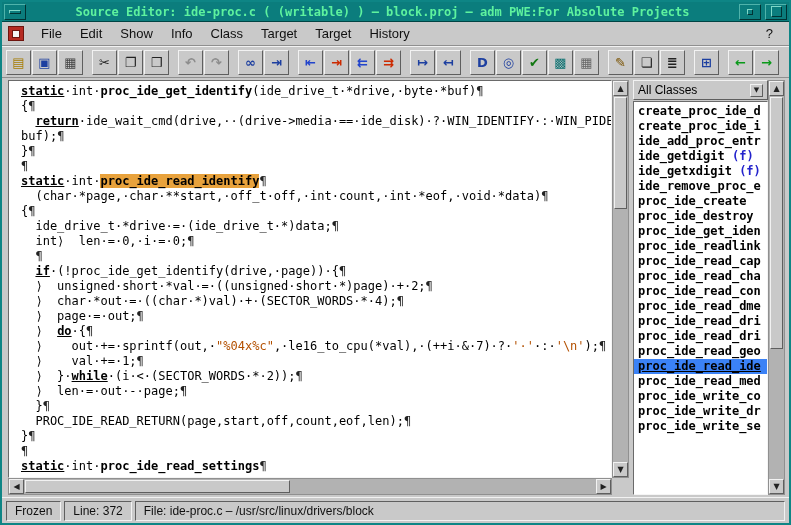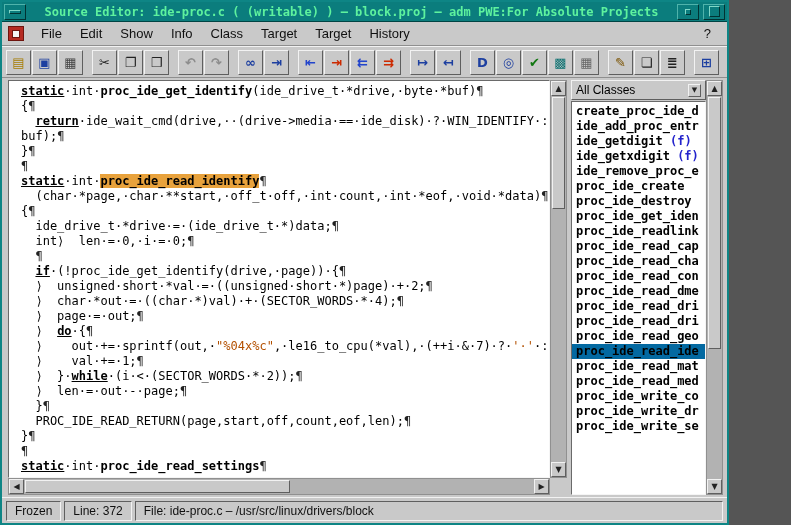--- a/index.html
+++ b/index.html
@@ -1,18 +1,18 @@
 <!DOCTYPE html>
 <html><head>
 <meta charset="utf-8">
 <style>
   * { margin:0; padding:0; box-sizing:border-box; }
   html,body { width:791px; height:525px; background:#555; }
   .window {
-    width:729px; height:525px; position:relative;
+    width:791px; height:525px; position:relative;
     background:#c9c9c9; border:2px solid #0e8585;
     font-family:"Liberation Sans", sans-serif;
     overflow:hidden;
   }
   
   .titlebar { height:20px; background:#0b7d7d; display:flex; align-items:center; border-bottom:1px solid #044; }
   .tb-title {
     flex:1; text-align:center; white-space:nowrap; overflow:hidden;
     font-family:"DejaVu Sans Mono", monospace; font-size:12px; font-weight:bold; color:#5ef29e;
   }
@@ -82,21 +82,21 @@
   }
   .dd-btn { margin-left:auto; width:13px; height:13px; background:#c9c9c9; border:1px solid; border-color:#f2f2f2 #5f5f5f #5f5f5f #f2f2f2; display:flex; align-items:center; justify-content:center; }
   .dd-btn .arrow { font-size:7px; }
   .class-list {
     position:absolute; top:21px; left:0; right:17px; bottom:0;
     background:#fff; border:1px solid; border-color:#6a6a6a #f5f5f5 #f5f5f5 #6a6a6a;
     overflow:hidden; padding-top:2px;
     font-family:"DejaVu Sans Mono", monospace; font-size:12px; font-weight:bold; color:#000;
   }
   .class-item { height:15px; line-height:15px; padding-left:4px; white-space:pre; overflow:hidden; }
-  .class-item.sel { background:#0369a1; }
+  .class-item.sel { background:#3b82f6;text-decoration:underline; }
   .fsuf { color:#2222cc; }
   
   .statusbar { height:26px; display:flex; align-items:center; gap:3px; padding:0 4px; border-top:1px solid #f2f2f2; }
   .sb-box {
     height:20px; line-height:18px; padding:0 8px; font-size:12px; color:#101010; white-space:nowrap; overflow:hidden;
     border:1px solid; border-color:#5f5f5f #f2f2f2 #f2f2f2 #5f5f5f;
   }
   .sb-box.file { flex:1; }
 </style>
 </head>
@@ -284,37 +284,37 @@
 
     <div class="panel">
       <div class="panel-header">
         <span>All Classes</span>
         <span class="dd-btn">
             <span class="arrow">▼</span>
           </span>
       </div>
       <div class="class-list">
           <div class="class-item"><span>create_proc_ide_d</span></div>
+          <div class="class-item"><span>create_proc_ide_i</span></div>
           <div class="class-item"><span>ide_add_proc_entr</span></div>
           <div class="class-item"><span>ide_getdigit</span><span class="fsuf"> (f)</span></div>
           <div class="class-item"><span>ide_getxdigit</span><span class="fsuf"> (f)</span></div>
           <div class="class-item"><span>ide_remove_proc_e</span></div>
           <div class="class-item"><span>proc_ide_create</span></div>
           <div class="class-item"><span>proc_ide_destroy</span></div>
           <div class="class-item"><span>proc_ide_get_iden</span></div>
           <div class="class-item"><span>proc_ide_readlink</span></div>
           <div class="class-item"><span>proc_ide_read_cap</span></div>
           <div class="class-item"><span>proc_ide_read_cha</span></div>
           <div class="class-item"><span>proc_ide_read_con</span></div>
           <div class="class-item"><span>proc_ide_read_dme</span></div>
           <div class="class-item"><span>proc_ide_read_dri</span></div>
           <div class="class-item"><span>proc_ide_read_dri</span></div>
           <div class="class-item"><span>proc_ide_read_geo</span></div>
           <div class="class-item sel"><span>proc_ide_read_ide</span></div>
-          <div class="class-item"><span>proc_ide_read_mat</span></div>
           <div class="class-item"><span>proc_ide_read_med</span></div>
           <div class="class-item"><span>proc_ide_write_co</span></div>
           <div class="class-item"><span>proc_ide_write_dr</span></div>
           <div class="class-item"><span>proc_ide_write_se</span></div>
         </div>
       <div class="pscroll">
         <div class="sb-btn up">
             <span class="arrow">▲</span>
           </div>
         <div class="sb-thumb"></div>

